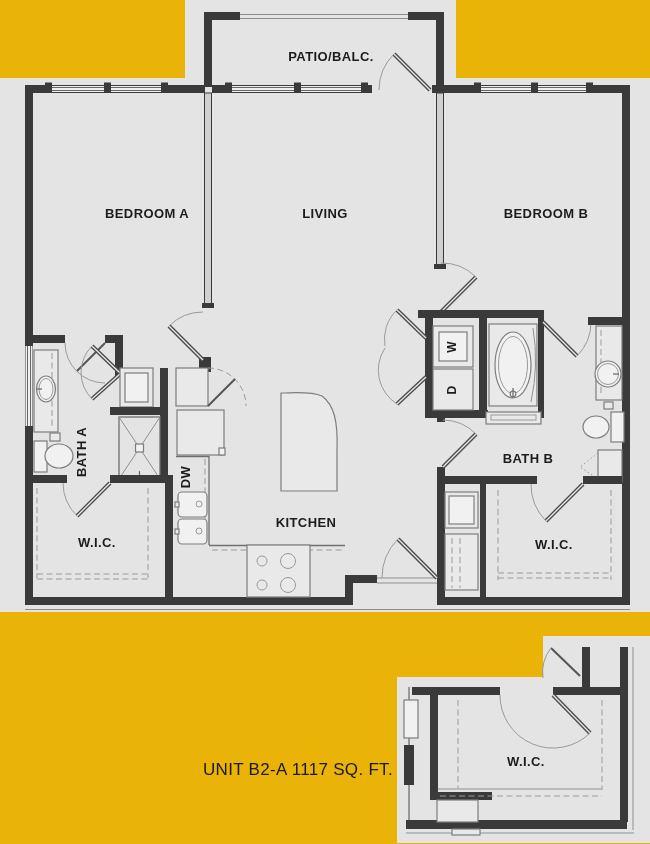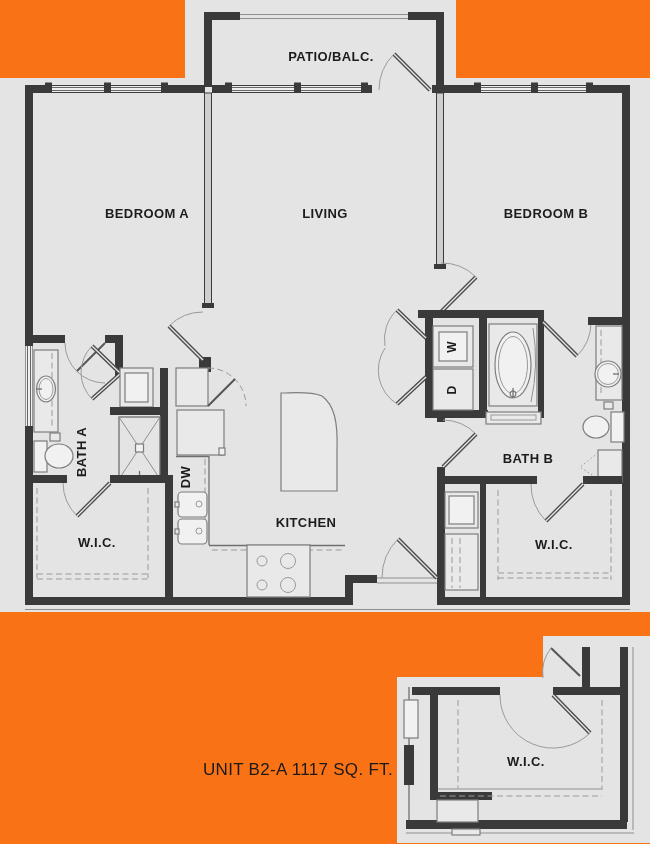--- a/index.html
+++ b/index.html
@@ -1,16 +1,16 @@
 <!DOCTYPE html>
 <html><head>
 <meta charset="utf-8">
 <style>
   html,body{margin:0;padding:0;background:#ffffff;}
-  .stage{width:650px;height:844px;position:relative;background:#f97316;overflow:hidden;}
+  .stage{width:650px;height:844px;position:relative;background:#eab308;overflow:hidden;}
   svg{display:block;}
   .wall{fill:#3a3a3a;stroke:none;}
   .part{fill:#cfcfcf;stroke:#3a3a3a;stroke-width:1;}
   .ln{stroke:#8f8f8f;stroke-width:1;fill:none;}
   .ln2{stroke:#6f6f6f;stroke-width:1.3;fill:none;}
   .fx{stroke:#7d7d7d;stroke-width:1.2;fill:#e9e9e9;}
   .fxw{stroke:#7d7d7d;stroke-width:1.2;fill:#f1f1f1;}
   .dash{stroke:#9a9a9a;stroke-width:1;fill:none;stroke-dasharray:6 3.5;}
   .dot{stroke:#9a9a9a;stroke-width:1;fill:none;stroke-dasharray:1.5 2.5;}
   .arc{stroke:#9a9a9a;stroke-width:1;fill:none;}

